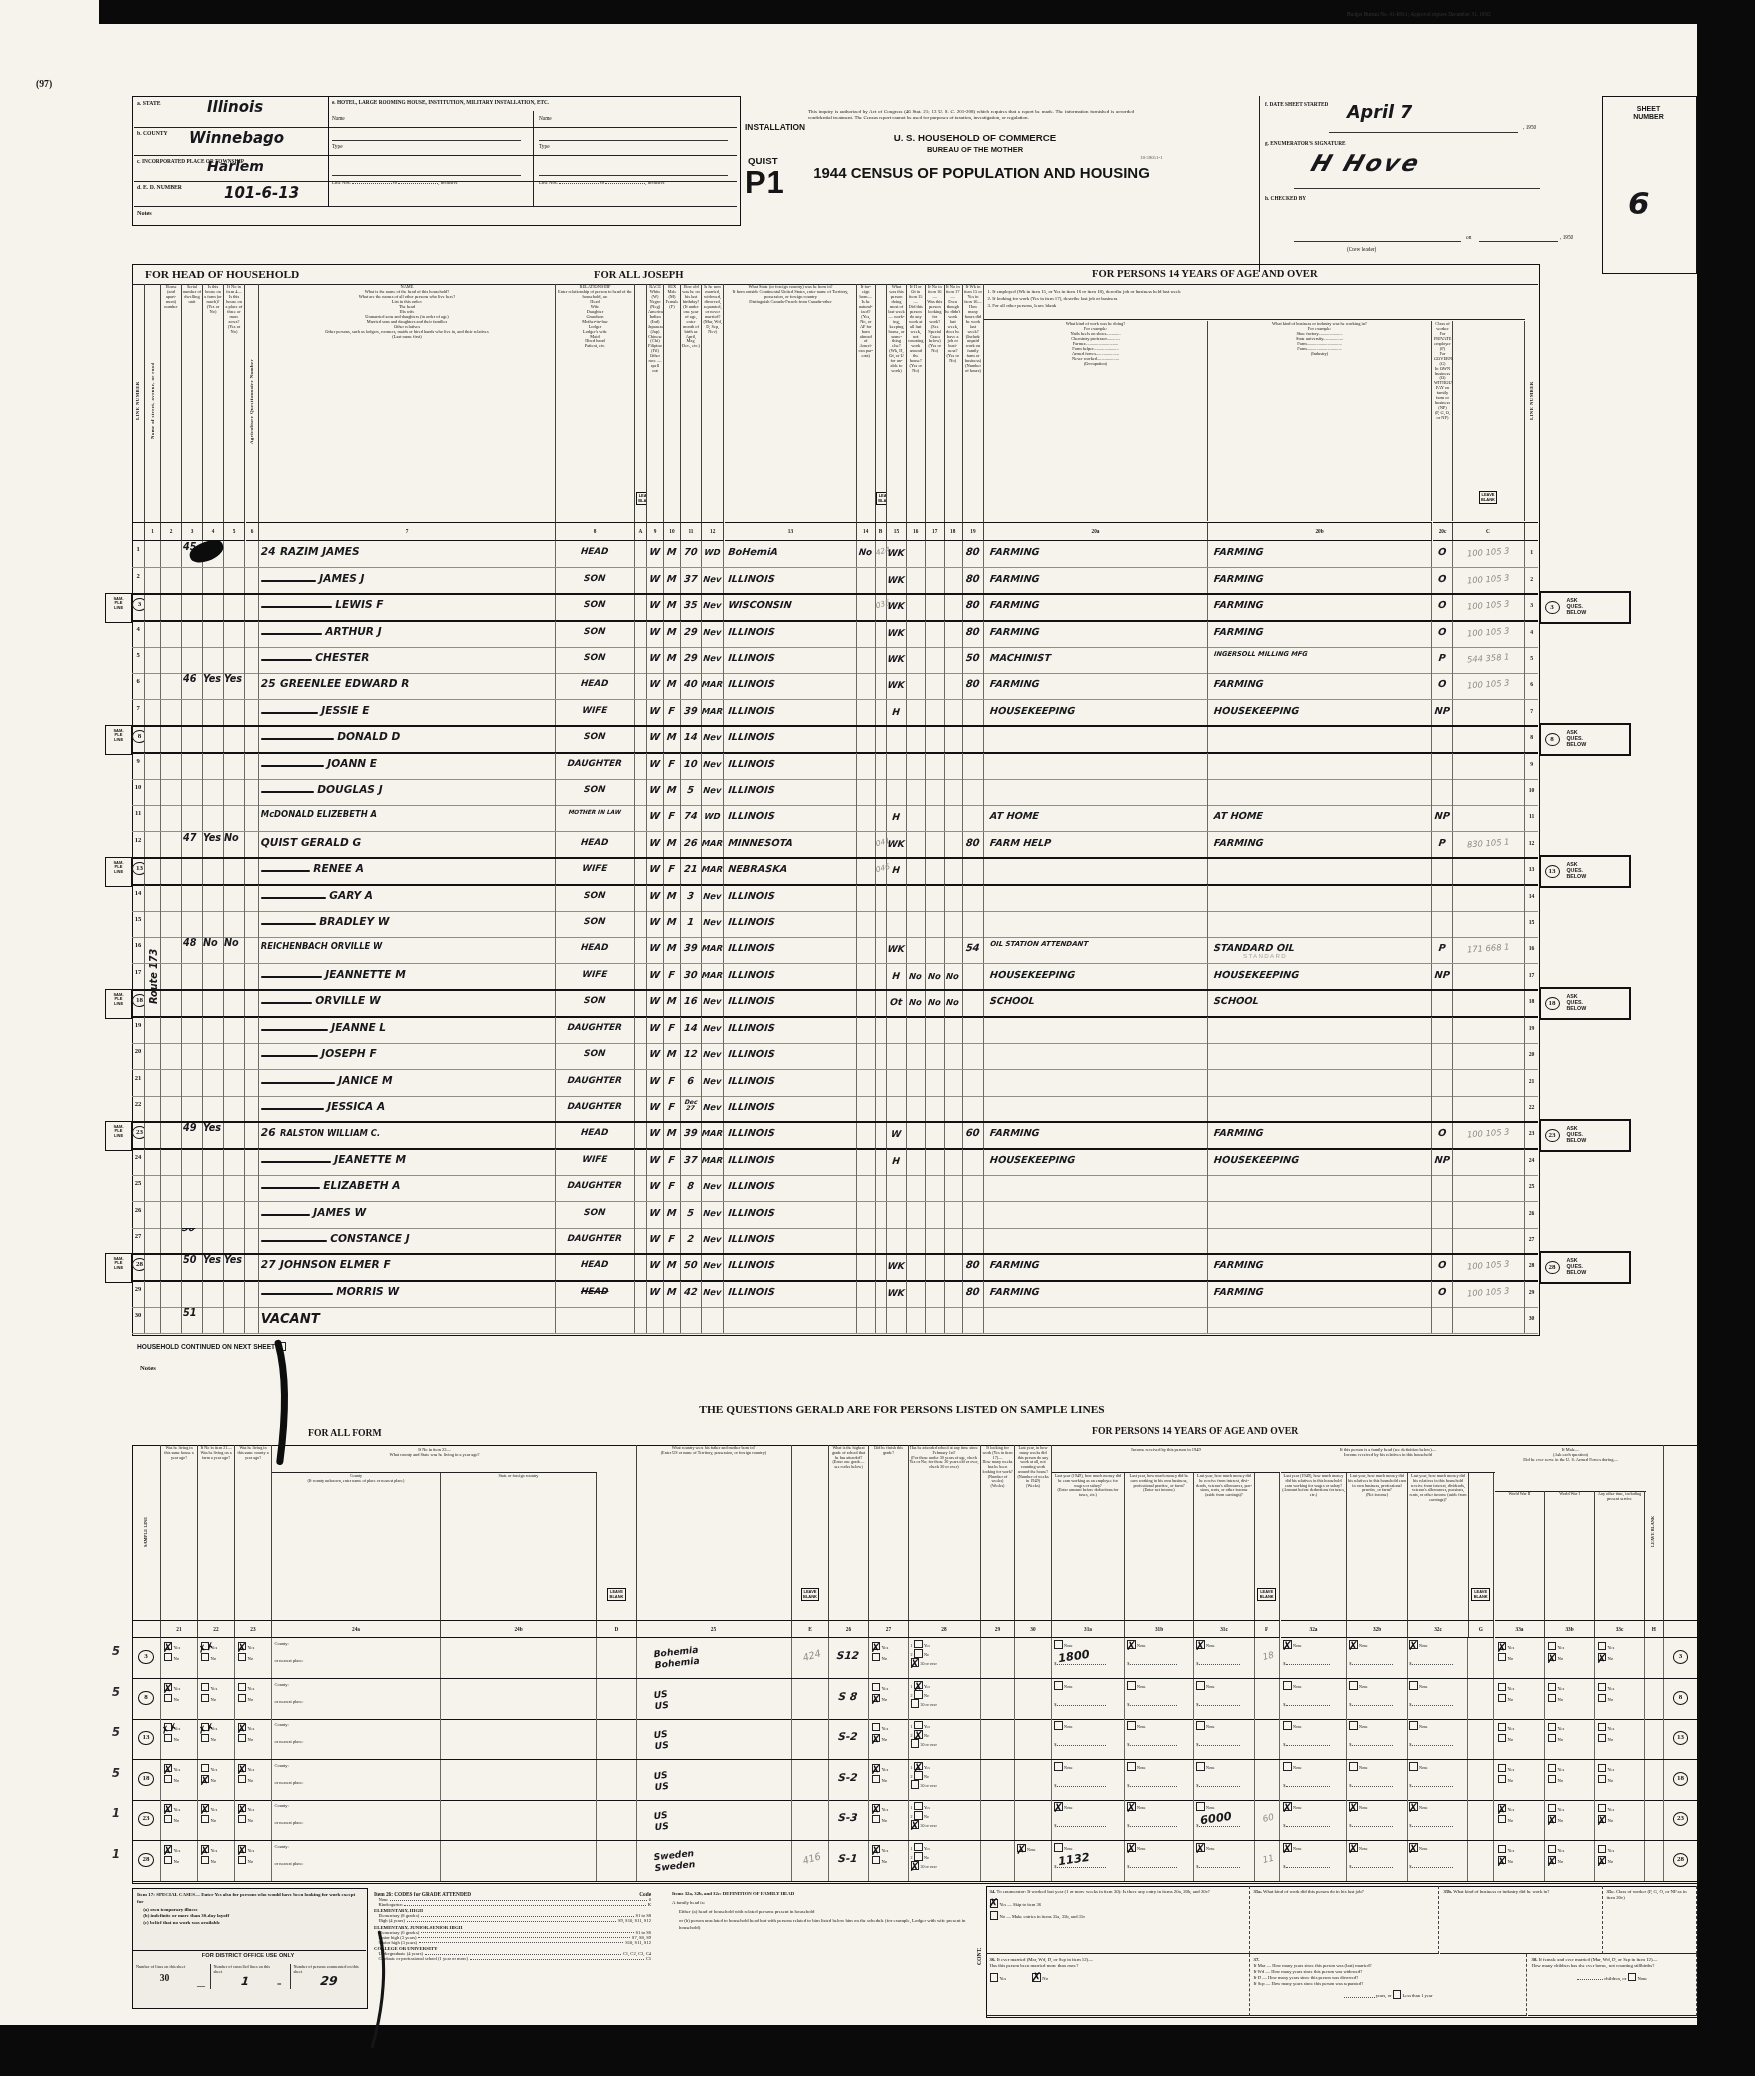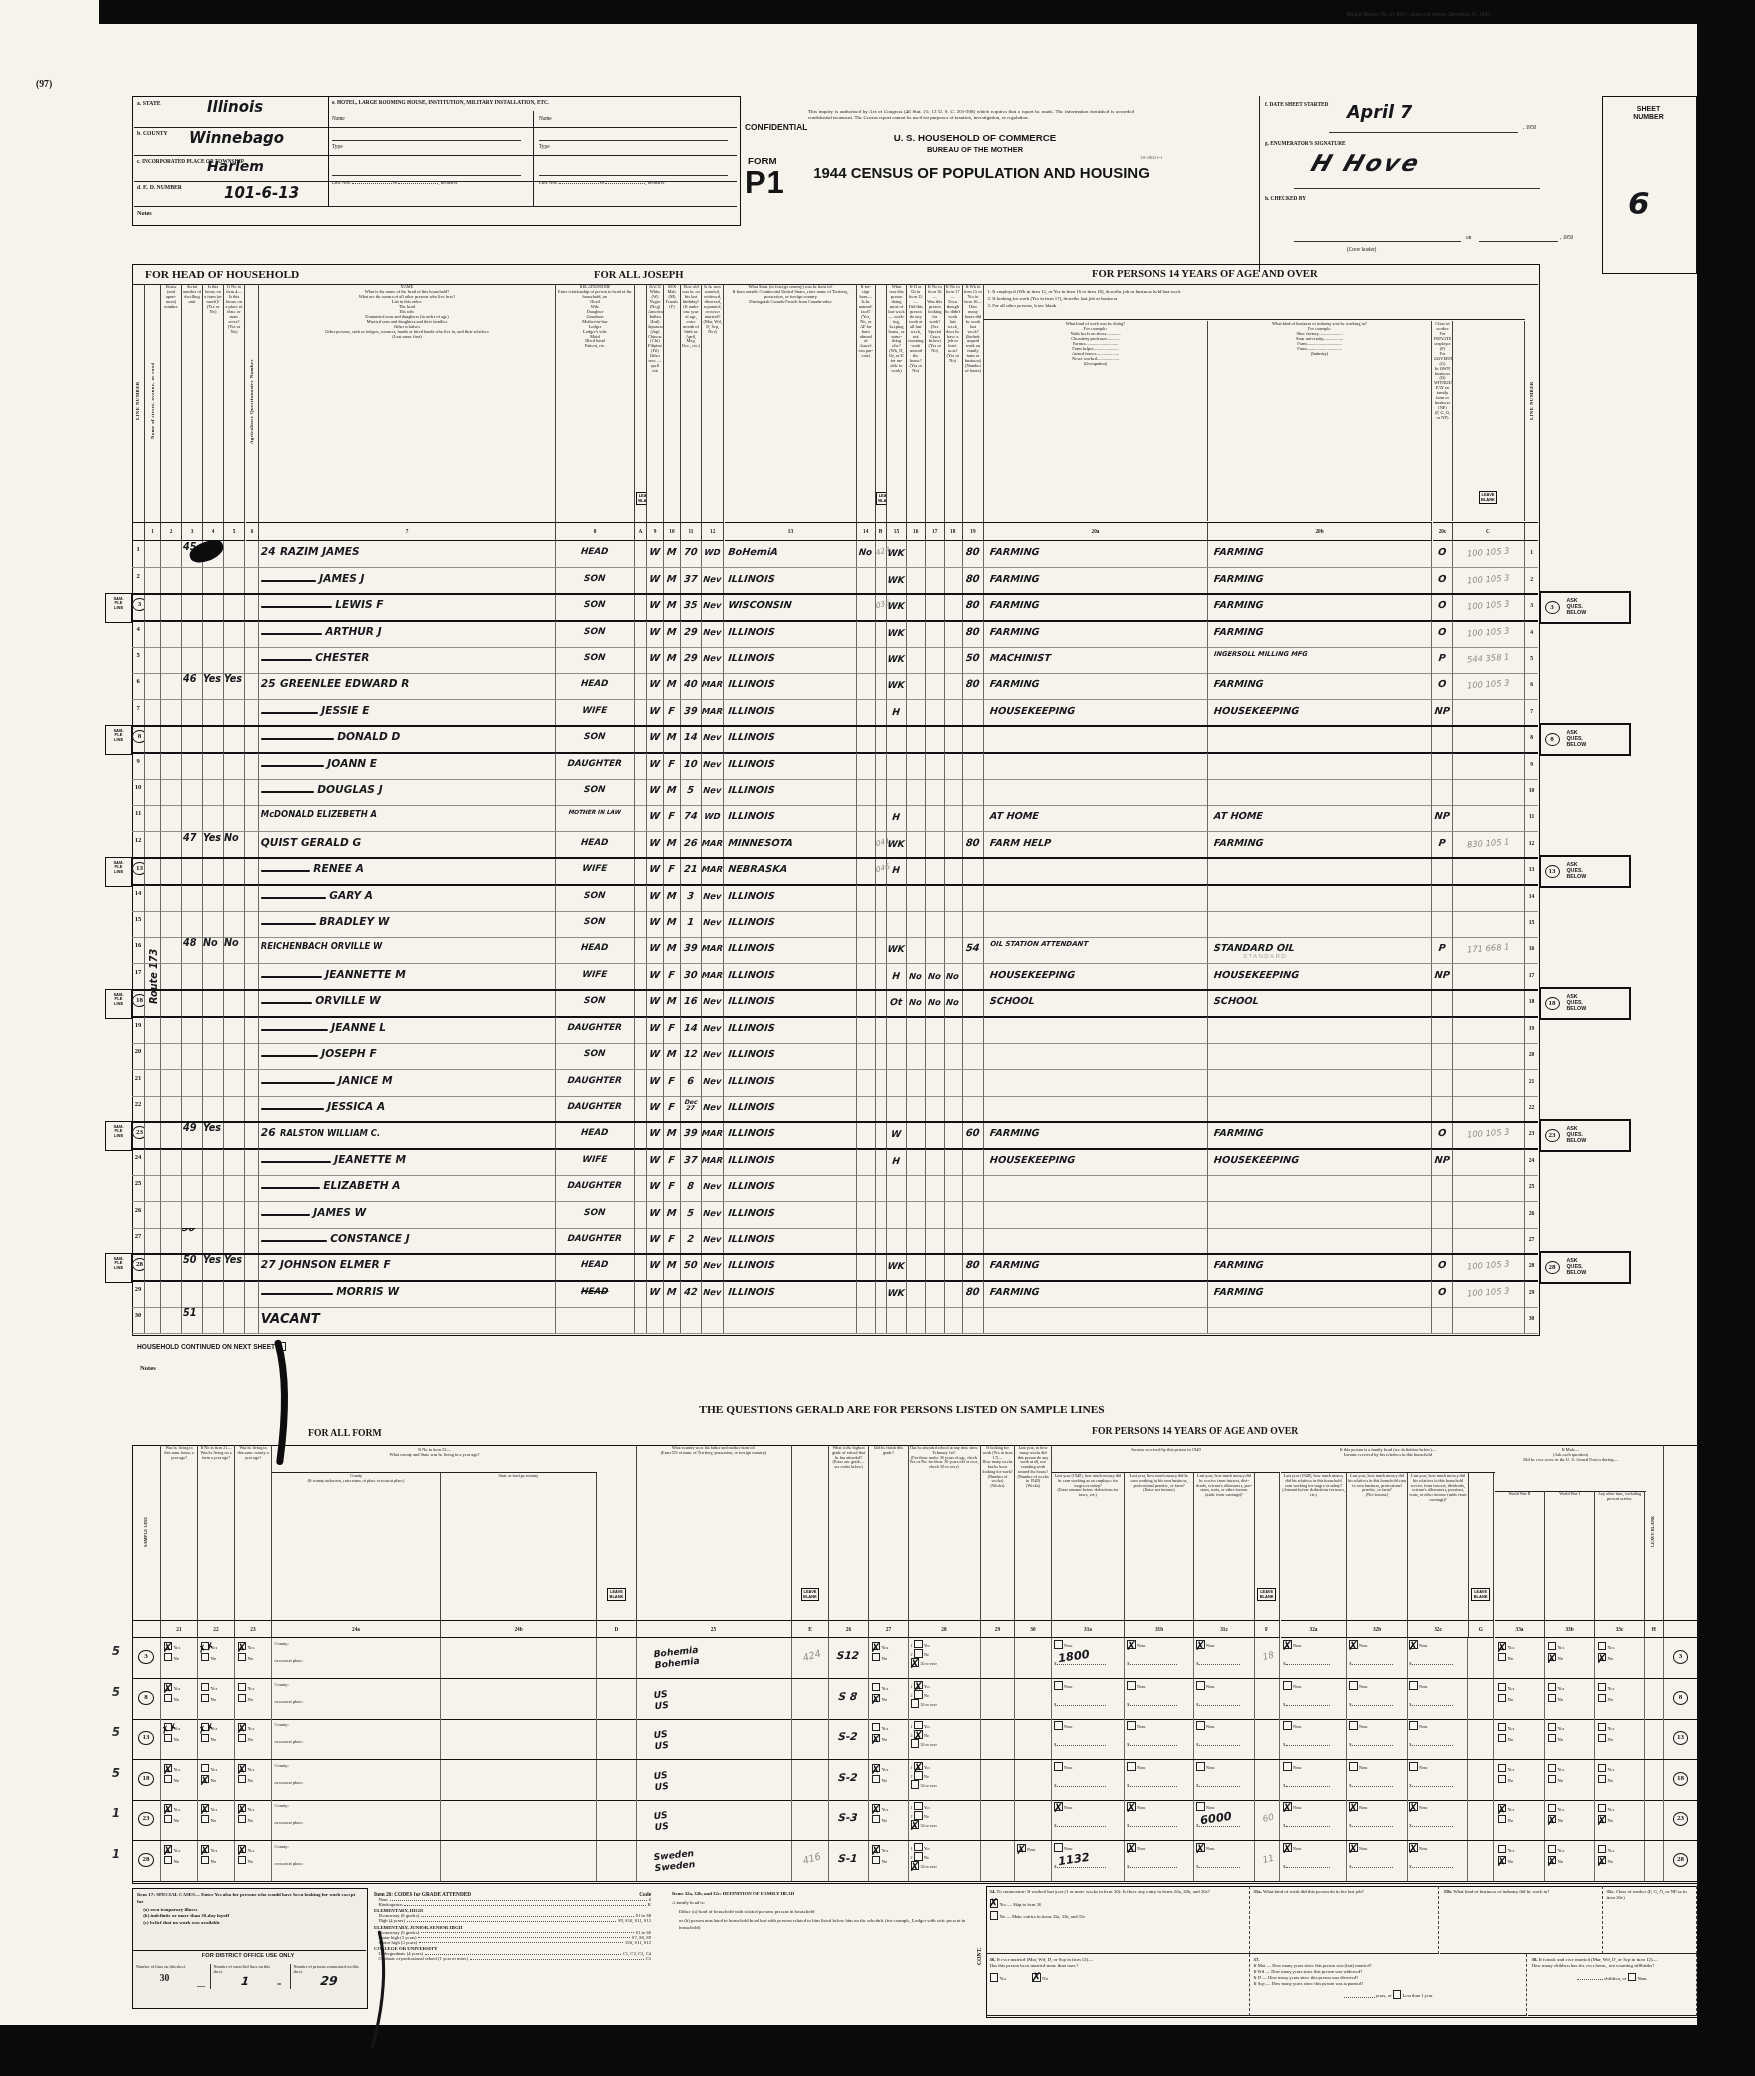--- a/index.html
+++ b/index.html
@@ -68,23 +68,23 @@
     <div style="position: absolute; left: 332px; top: 115px; font-size: 5.3px;">Name</div>
     <div style="position: absolute; left: 332px; top: 140px; width: 189px; border-bottom: 0.7px solid rgb(51, 51, 51);"></div>
     <div style="position: absolute; left: 332px; top: 143px; font-size: 5.3px;">Type</div>
     <div style="position: absolute; left: 332px; top: 175px; width: 189px; border-bottom: 0.7px solid rgb(51, 51, 51);"></div>
     <div style="position: absolute; left: 332px; top: 180px; width: 194px; font-size: 4.8px;">Line Nos. <span class="lead" style="width:40px;"></span> to <span class="lead" style="width:40px;"></span>, inclusive</div>
     <div style="position: absolute; left: 539px; top: 115px; font-size: 5.3px;">Name</div>
     <div style="position: absolute; left: 539px; top: 140px; width: 189px; border-bottom: 0.7px solid rgb(51, 51, 51);"></div>
     <div style="position: absolute; left: 539px; top: 143px; font-size: 5.3px;">Type</div>
     <div style="position: absolute; left: 539px; top: 175px; width: 189px; border-bottom: 0.7px solid rgb(51, 51, 51);"></div>
     <div style="position: absolute; left: 539px; top: 180px; width: 194px; font-size: 4.8px;">Line Nos. <span class="lead" style="width:40px;"></span> to <span class="lead" style="width:40px;"></span>, inclusive</div>
-    <div style="position: absolute; left: 745px; top: 122px; font: bold 8.4px &quot;Liberation Sans&quot;;">CONFIDENTIAL</div>
+    <div style="position: absolute; left: 745px; top: 122px; font: bold 8.4px &quot;Liberation Sans&quot;;">INSTALLATION</div>
     <div style="position: absolute; left: 808px; top: 109px; width: 326px; font-size: 5px; line-height: 1.25; text-align: justify;">This inquiry is authorized by Act of Congress (46 Stat. 21; 13 U. S. C. 201-208) which requires that a report be made. The information furnished is accorded confidential treatment.  The Census report cannot be used for purposes of taxation, investigation, or regulation.</div>
-    <div style="position: absolute; left: 748px; top: 155px; font: bold 9.7px &quot;Liberation Sans&quot;;">FORM</div>
+    <div style="position: absolute; left: 748px; top: 155px; font: bold 9.7px &quot;Liberation Sans&quot;;">QUIST</div>
     <div style="position: absolute; left: 745px; top: 165px; font: bold 31px &quot;Liberation Sans&quot;; letter-spacing: 0.9px;">P1</div>
     <div style="position: absolute; left: 808px; top: 132px; width: 334px; text-align: center; font: bold 9.7px &quot;Liberation Sans&quot;;">U. S. HOUSEHOLD OF COMMERCE</div>
     <div style="position: absolute; left: 808px; top: 145px; width: 334px; text-align: center; font: bold 7.5px &quot;Liberation Sans&quot;;">BUREAU OF THE MOTHER</div>
     <div style="position: absolute; left: 792px; top: 164px; width: 379px; text-align: center; font: bold 15px &quot;Liberation Sans&quot;;">1944 CENSUS OF POPULATION AND HOUSING</div>
     <div style="position: absolute; left: 1140px; top: 155px; font-size: 4.8px; color: rgb(85, 85, 85);">18-59051-1</div>
     <div style="position: absolute; left: 1259px; top: 96px; width: 343px; height: 176px; border-left: 0.9px solid rgb(34, 34, 34);"></div>
     <div style="position: absolute; left: 1265px; top: 101px; font-size: 5.3px; font-weight: bold;">f. DATE SHEET STARTED</div>
     <div style="position: absolute; left: 1347px; top: 102px; font-size: 17.6px;"><span class="hw">April 7</span></div>
     <div style="position: absolute; left: 1329px; top: 132px; width: 189px; border-bottom: 0.7px solid rgb(51, 51, 51);"></div>
     <div style="position: absolute; left: 1523px; top: 124px; font-size: 5.3px;">, 1950</div>

